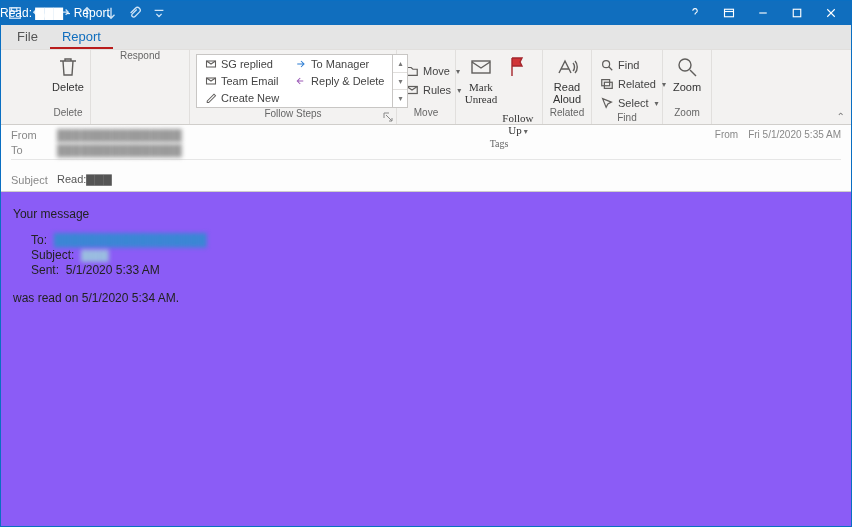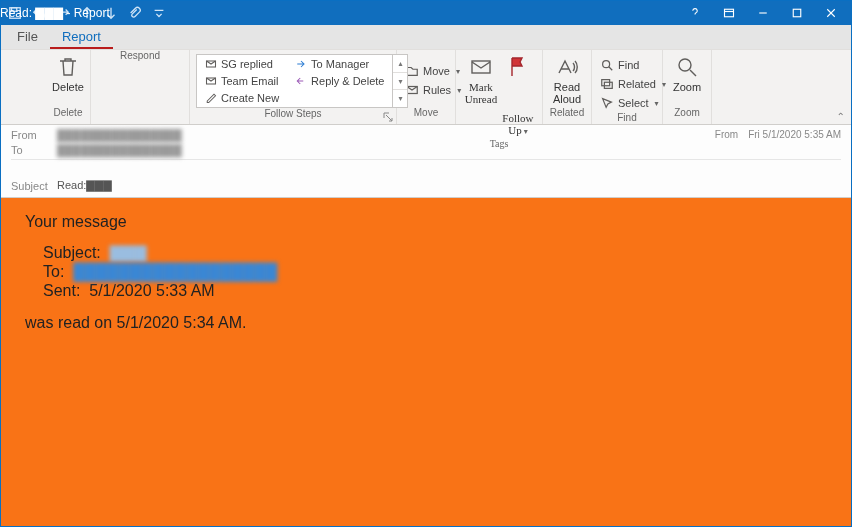--- a/index.html
+++ b/index.html
@@ -41,23 +41,23 @@
   .galside div{flex:1;display:flex;align-items:center;justify-content:center;font-size:8px;color:#777;border-bottom:1px solid #e1dfdd;}
   .galside div:last-child{border-bottom:none;}
   .collapse{position:absolute;right:6px;bottom:2px;font-size:10px;color:#777;}
   
   .msg-header{border-bottom:1px solid #d0cecb;background:#fdfdfd;padding:2px 10px 4px;}
   .hrow{display:flex;align-items:center;font-size:11px;color:#888;height:15px;}
   .hrow .lab{width:46px;}
   .hrow .val{color:#9a9a9a;}
   .blur{filter:blur(2px);color:#9abde0;}
   .sentinfo{margin-left:auto;color:#888;font-size:10px;display:flex;gap:10px;}
-  .subjectrow{border-top:1px solid #e6e6e6;margin-top:2px;padding-top:18px;}
-  
-  .msg-body{flex:1;padding:14px 24px;font-size:16px;color:#222;background:#f97316;overflow:auto;}
+  .subjectrow{border-top:1px solid #e6e6e6;margin-top:2px;padding-top:12px;}
+  
+  .msg-body{flex:1;padding:14px 12px;font-size:12px;color:#222;background:#8b5cf6;overflow:auto;}
   .msg-body .indent{padding-left:18px;}
   .rowline{margin:1px 0;}
 </style>
 </head>
 <body>
 
 <div class="window">
 
   <div class="titlebar">
     <div class="qat">
@@ -334,26 +334,26 @@
       <div class="lab">Subject</div>
       <div class="val" style="color:#555;">Read:▇▇▇</div>
     </div>
   </div>
 
   <div class="msg-body">
     <div class="rowline">Your message</div>
     <div style="height:10px;"></div>
     <div class="indent">
       <div class="rowline">
+        <span>To:</span>&nbsp;
+        <span class="blur" style="color:#3a87d4;">██████████████████</span>
+      </div>
+      <div class="rowline">
         <span>Subject:</span>&nbsp;
         <span class="blur">▇▇▇</span>
-      </div>
-      <div class="rowline">
-        <span>To:</span>&nbsp;
-        <span class="blur" style="color:#3a87d4;">██████████████████</span>
       </div>
       <div class="rowline">
         <span>Sent:</span>&nbsp;
         <span>5/1/2020 5:33 AM</span>
       </div>
     </div>
     <div style="height:12px;"></div>
     <div class="rowline">was read on 5/1/2020 5:34 AM.</div>
   </div>
 

